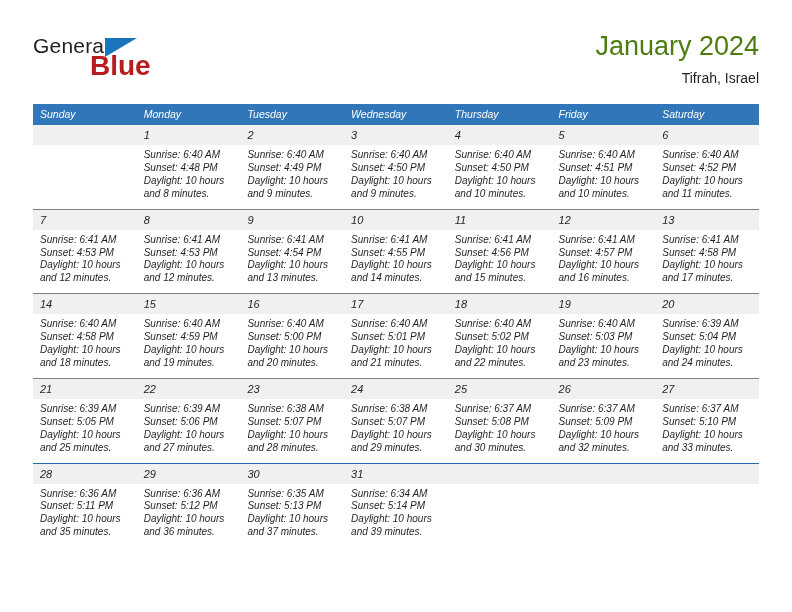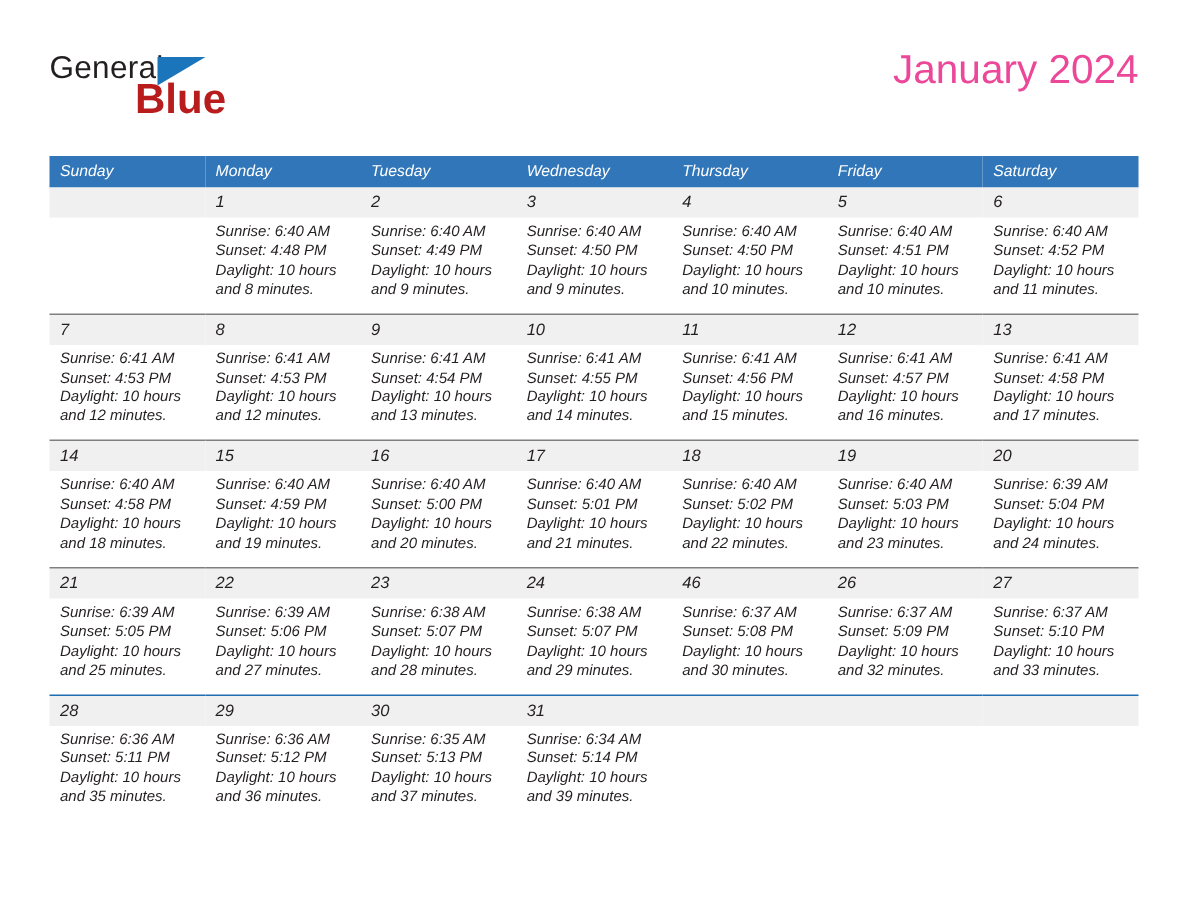--- a/index.html
+++ b/index.html
@@ -66,21 +66,21 @@
   }
 
   .title-wrap {
     position: absolute;
     right: 0;
     top: 0;
     text-align: right;
   }
   .cal-title {
     font-size: 27px;
-    color: #ec4899;
+    color: #4d7c0f;
     line-height: 32px;
     white-space: nowrap;
   }
   .cal-sub {
     font-size: 14px;
     color: #231f20;
     line-height: 18px;
     margin-top: 7px;
     white-space: nowrap;
   }
@@ -155,20 +155,21 @@
   <div class="header">
 
     <div class="logo">
       <span class="logo-general">General</span>
       <span class="logo-triangle"></span>
       <span class="logo-blue">Blue</span>
     </div>
 
     <div class="title-wrap">
       <div class="cal-title">January 2024</div>
+      <div class="cal-sub">Tifrah, Israel</div>
     </div>
 
   </div>
 
   <table class="calendar">
     <thead>
       <tr>
         <th>Sunday</th>
         <th>Monday</th>
         <th>Tuesday</th>
@@ -409,21 +410,21 @@
         <td>
           <div class="daynum">24</div>
           <div class="details">
             <div>Sunrise: 6:38 AM</div>
             <div>Sunset: 5:07 PM</div>
             <div>Daylight: 10 hours</div>
             <div>and 29 minutes.</div>
           </div>
         </td>
         <td>
-          <div class="daynum">46</div>
+          <div class="daynum">25</div>
           <div class="details">
             <div>Sunrise: 6:37 AM</div>
             <div>Sunset: 5:08 PM</div>
             <div>Daylight: 10 hours</div>
             <div>and 30 minutes.</div>
           </div>
         </td>
         <td>
           <div class="daynum">26</div>
           <div class="details">

